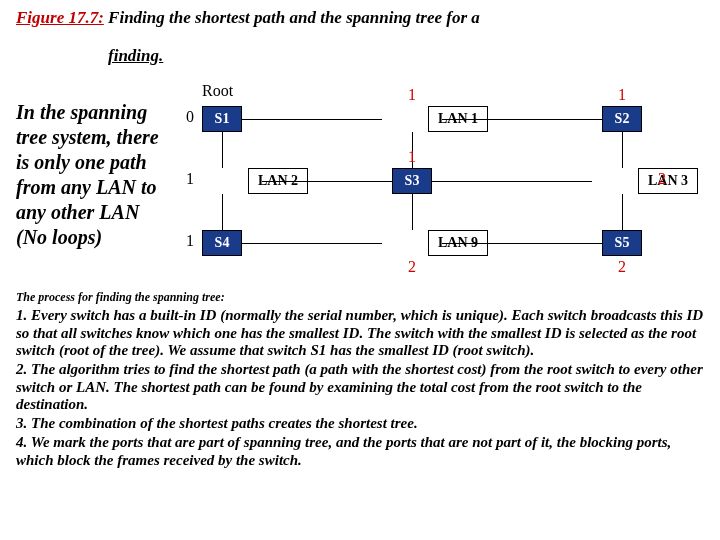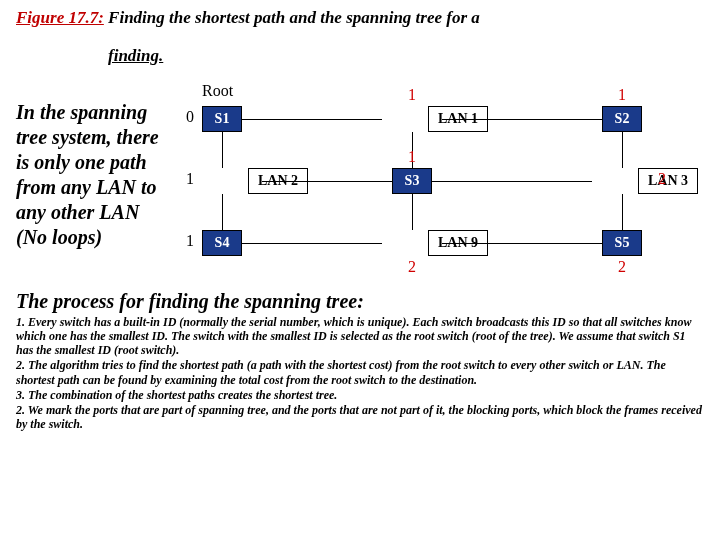--- a/index.html
+++ b/index.html
@@ -65,27 +65,27 @@
   position: absolute;
   font-size: 16px;
   font-family: "Times New Roman", serif;
 }
 .red { color: #d00000; }
 .rootlbl {
   position: absolute;
   font-size: 16px;
 }
 .proc-heading {
-  font-size: 20px;
+  font-size: 12px;
   font-weight: bold;
   font-style: italic;
   margin-bottom: 2px;
 }
 .proc-item {
-  font-size: 12px;
+  font-size: 15px;
   font-weight: bold;
   font-style: italic;
   line-height: 1.18;
   margin-bottom: 1px;
 }
 </style>
 </head>
 <body>
 
 <div class="title-line">
@@ -136,13 +136,13 @@
     <div class="lbl" style="left:14px; top:156px;">1</div>
     <div class="lbl red" style="left:236px; top:182px;">2</div>
     <div class="lbl red" style="left:446px; top:182px;">2</div>
   </div>
 </div>
 
 <div class="proc-heading">The process for finding the spanning tree:</div>
 <div class="proc-item">1. Every switch has a built-in ID (normally the serial number, which is unique). Each switch broadcasts this ID so that all switches know which one has the smallest ID. The switch with the smallest ID is selected as the root switch (root of the tree). We assume that switch S1 has the smallest ID (root switch).</div>
 <div class="proc-item">2. The algorithm tries to find the shortest path (a path with the shortest cost) from the root switch to every other switch or LAN. The shortest path can be found by examining the total cost from the root switch to the destination.</div>
 <div class="proc-item">3. The combination of the shortest paths creates the shortest tree.</div>
-<div class="proc-item">2. We mark the ports that are part of spanning tree, and the ports that are not part of it, the blocking ports, which block the frames received by the switch.</div>
+<div class="proc-item">4. We mark the ports that are part of spanning tree, and the ports that are not part of it, the blocking ports, which block the frames received by the switch.</div>
 
 </body></html>

